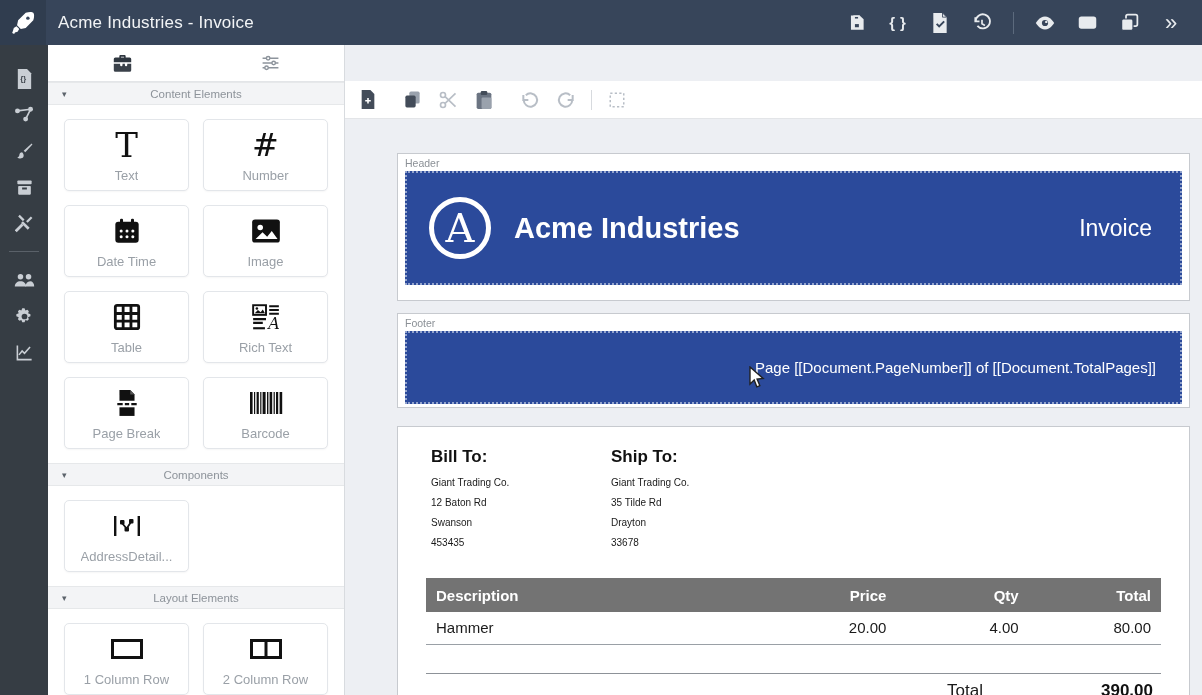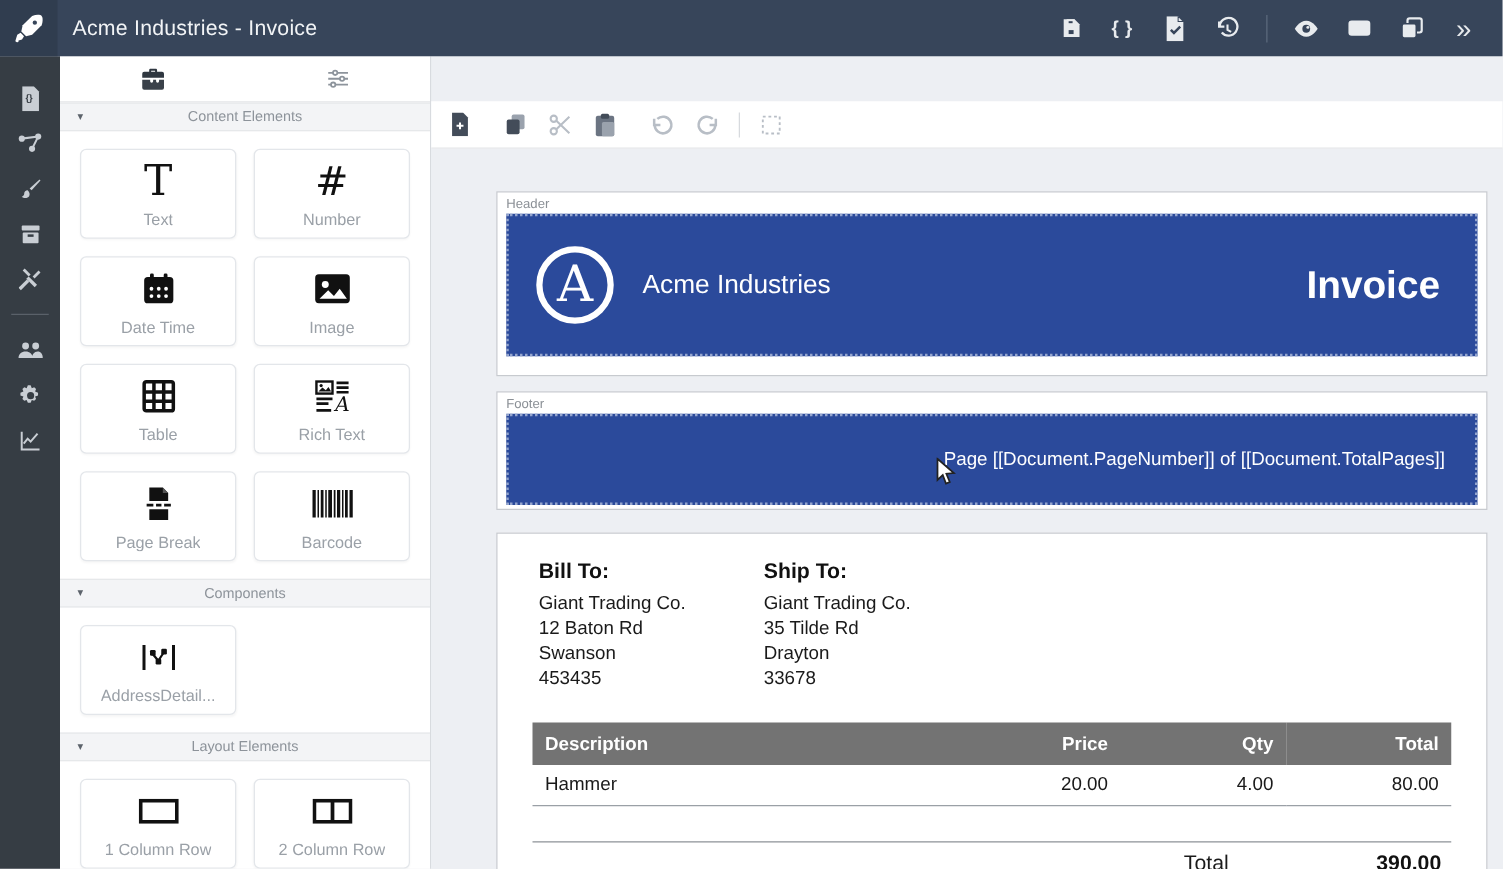--- a/index.html
+++ b/index.html
@@ -59,30 +59,30 @@
 
   .page-box { position:absolute; left:52px; width:793px; background:#fff; border:1px solid #c7cacf; }
   .sec-tag { font-size:10.5px; color:#8b9096; padding:3px 0 2px 7px; }
   .banner { margin:0 7px; background:#2b4a9b; border:2px dotted #93a4cd; color:#fff;
     display:flex; align-items:center; cursor:pointer; }
 
   .hdr-banner { height:114px; }
   .logo-circle { width:62px; height:62px; border:5px solid #fff; border-radius:50%;
     margin-left:22px; display:flex; align-items:center; justify-content:center;
     font-family:"DejaVu Serif","Liberation Serif",serif; font-size:40px; color:#fff; }
-  .company-name { font-size:21px; margin-left:23px; font-weight:400; }
-  .doc-title { margin-left:auto; margin-right:28px; font-size:31px; font-weight:700; }
+  .company-name { font-size:29px; margin-left:23px; font-weight:700; }
+  .doc-title { margin-left:auto; margin-right:28px; font-size:23px; font-weight:400; }
 
   .ftr-banner { height:73px; justify-content:flex-end; }
   .ftr-text { font-size:15px; margin-right:24px; }
 
   
   .inv-meta { display:flex; padding:20px 20px 0 33px; }
   .addr-col h3 { font-size:17px; font-weight:bold; color:#111; margin-bottom:6px; }
-  .addr-col div { font-size:15px; color:#1a1a1a; line-height:20px; }
+  .addr-col div { font-size:10px; color:#1a1a1a; line-height:20px; }
   .addr-bill { width:180px; }
   .addr-ship { width:230px; }
   .meta-right { margin-left:auto; display:flex; gap:14px; }
   .meta-labels { text-align:right; font-size:15px; font-weight:bold; color:#111; line-height:23px; }
   .meta-values { text-align:right; font-size:15px; color:#1a1a1a; line-height:23px; min-width:170px; }
 
   .inv-table { margin:25px 30px 0 28px; width:735px; border-collapse:collapse; }
   .inv-table th { background:#737373; color:#fff; font-size:15px; font-weight:bold;
     padding:8px 10px; height:34px; }
   .inv-table td { font-size:15px; color:#1a1a1a; padding:6px 10px; height:32px;

